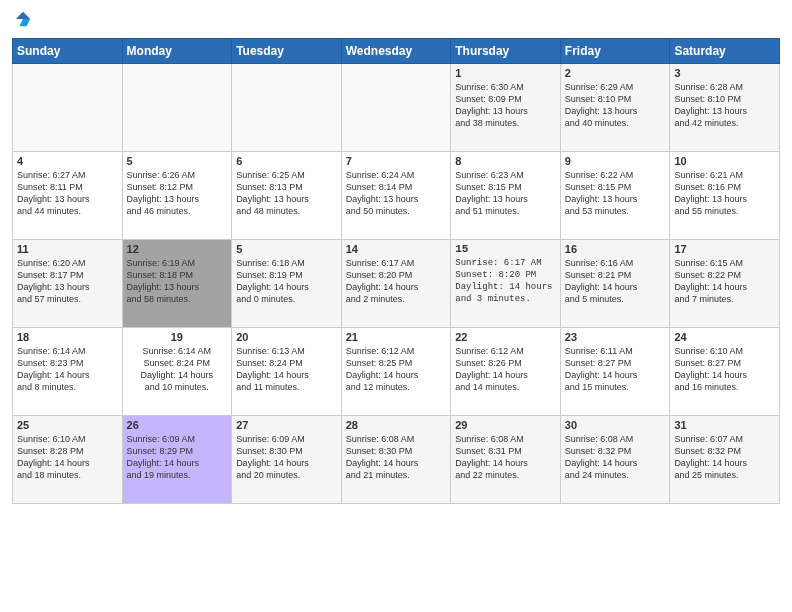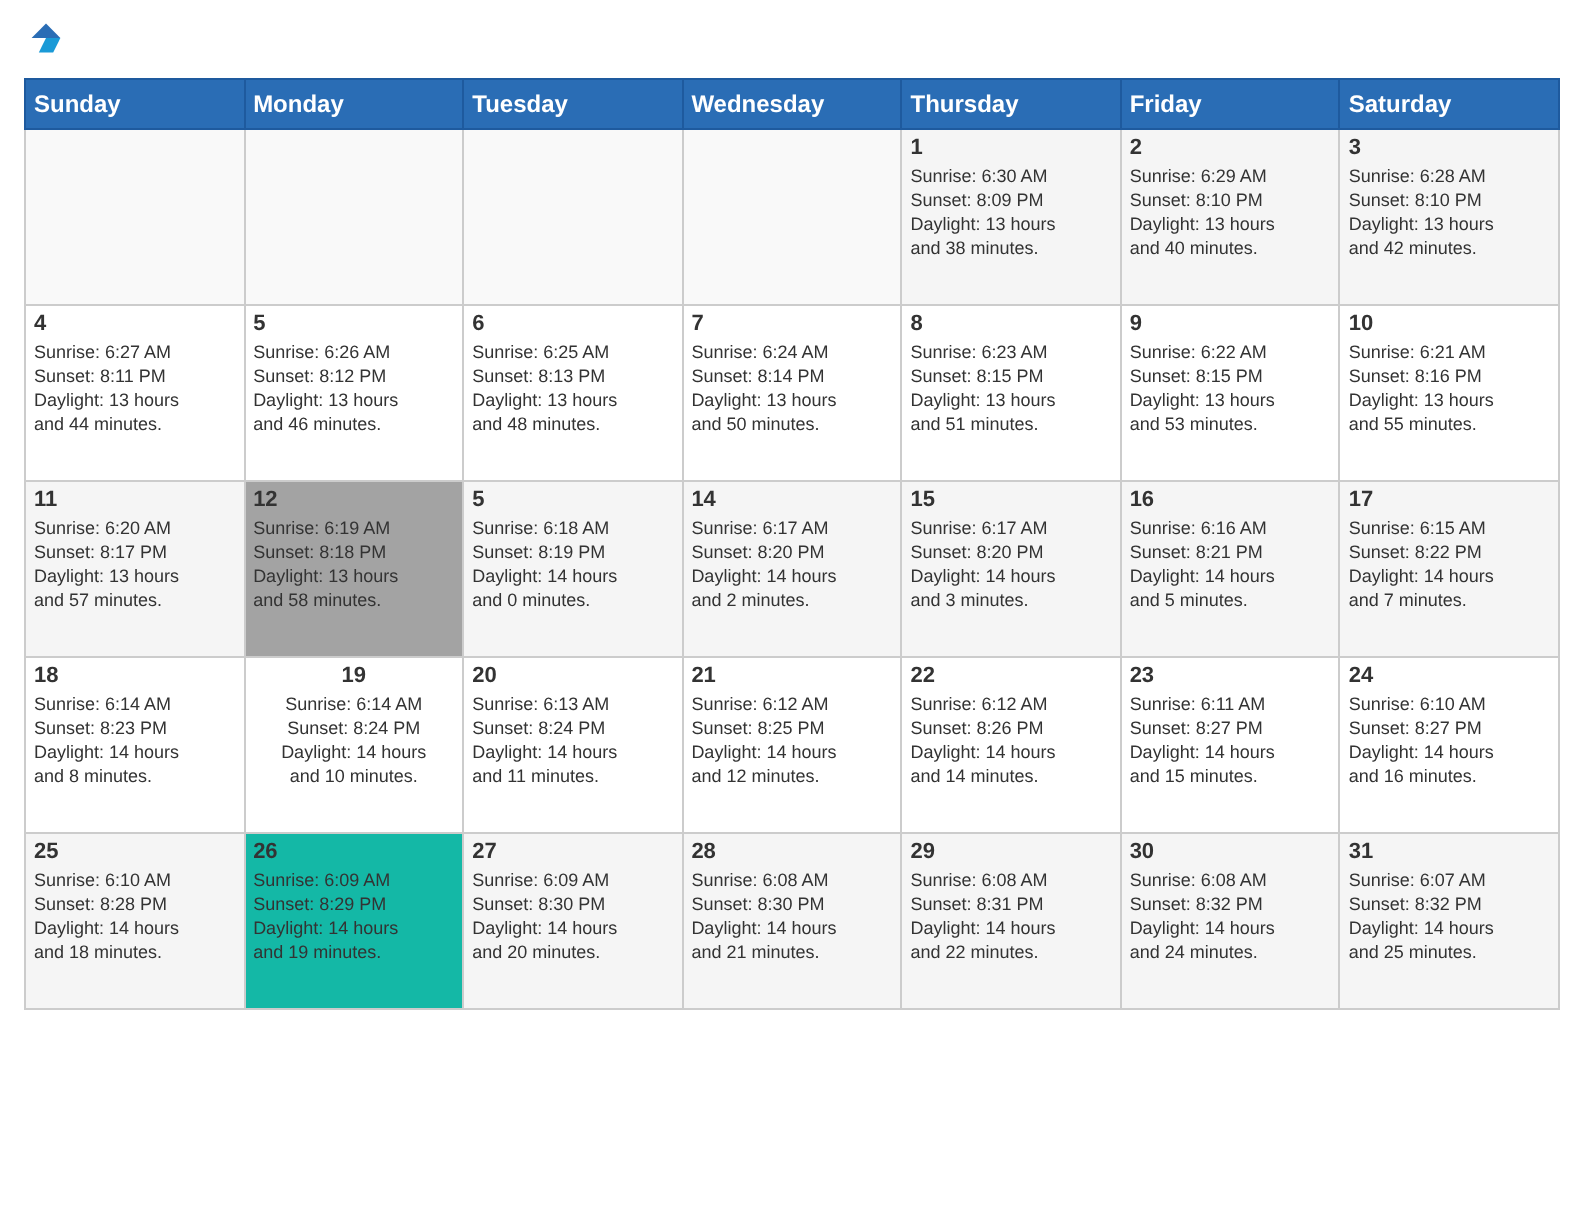--- a/index.html
+++ b/index.html
@@ -234,21 +234,21 @@
 Daylight: 14 hours
 and 0 minutes.</div>
           </td>
           <td style="background: rgb(245, 245, 245);">
             <span class="day-num">14</span>
             <div class="cell-text" style="white-space: pre-line;">Sunrise: 6:17 AM
 Sunset: 8:20 PM
 Daylight: 14 hours
 and 2 minutes.</div>
           </td>
-          <td style="background: rgb(245, 245, 245);">
+          <td style="background: rgb(245, 245, 245); font-family: Liberation Mono, monospace;">
             <span class="day-num">15</span>
             <div class="cell-text" style="white-space: pre-line;">Sunrise: 6:17 AM
 Sunset: 8:20 PM
 Daylight: 14 hours
 and 3 minutes.</div>
           </td>
           <td style="background: rgb(245, 245, 245);">
             <span class="day-num">16</span>
             <div class="cell-text" style="white-space: pre-line;">Sunrise: 6:16 AM
 Sunset: 8:21 PM
@@ -315,21 +315,21 @@
           </td>
         </tr>
         <tr>
           <td style="background: rgb(245, 245, 245);">
             <span class="day-num">25</span>
             <div class="cell-text" style="white-space: pre-line;">Sunrise: 6:10 AM
 Sunset: 8:28 PM
 Daylight: 14 hours
 and 18 minutes.</div>
           </td>
-          <td style="background: #14b8a6;">
+          <td style="background: #c4b5fd;">
             <span class="day-num">26</span>
             <div class="cell-text" style="white-space: pre-line;">Sunrise: 6:09 AM
 Sunset: 8:29 PM
 Daylight: 14 hours
 and 19 minutes.</div>
           </td>
           <td style="background: rgb(245, 245, 245);">
             <span class="day-num">27</span>
             <div class="cell-text" style="white-space: pre-line;">Sunrise: 6:09 AM
 Sunset: 8:30 PM

